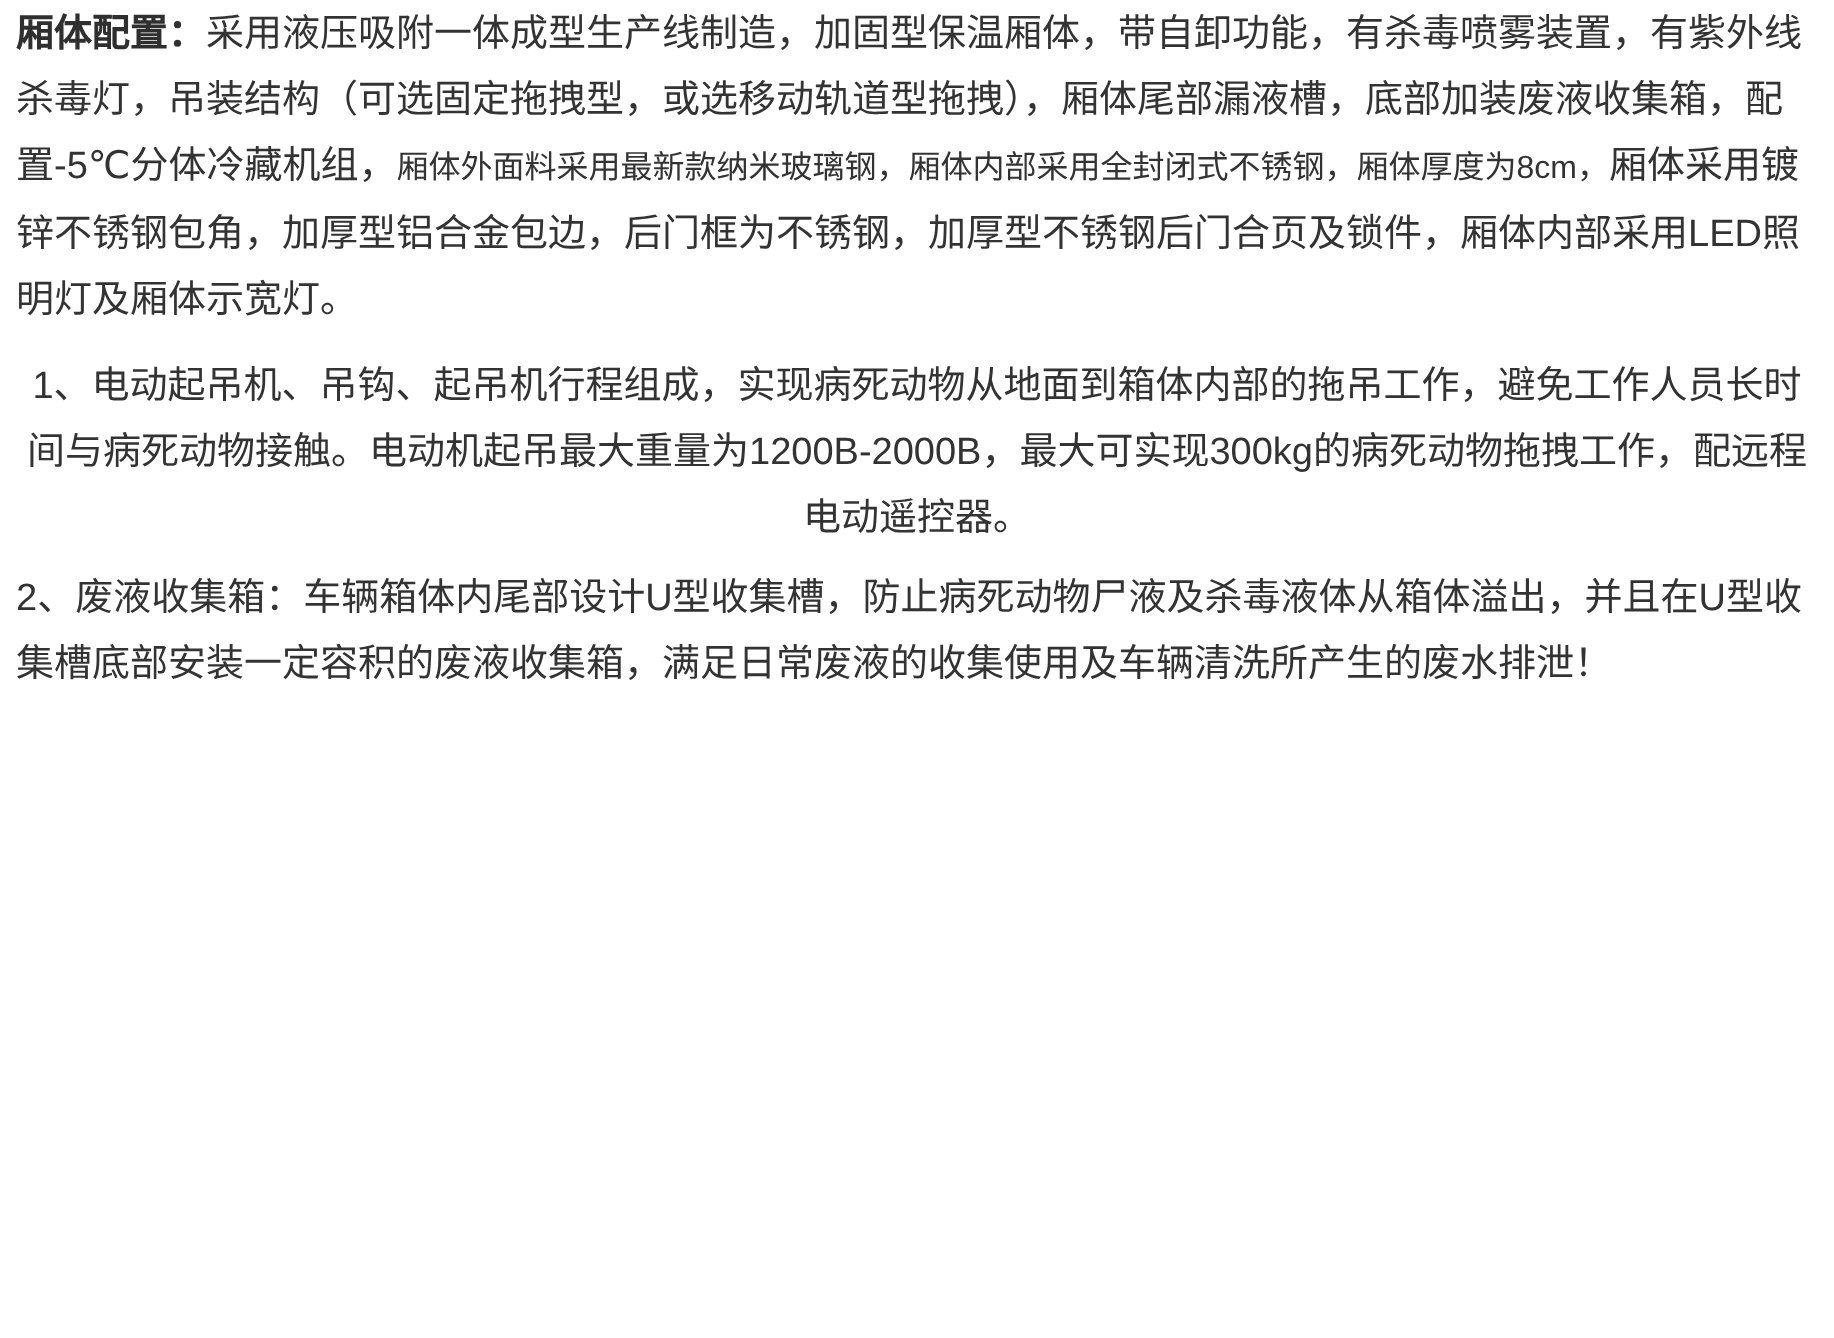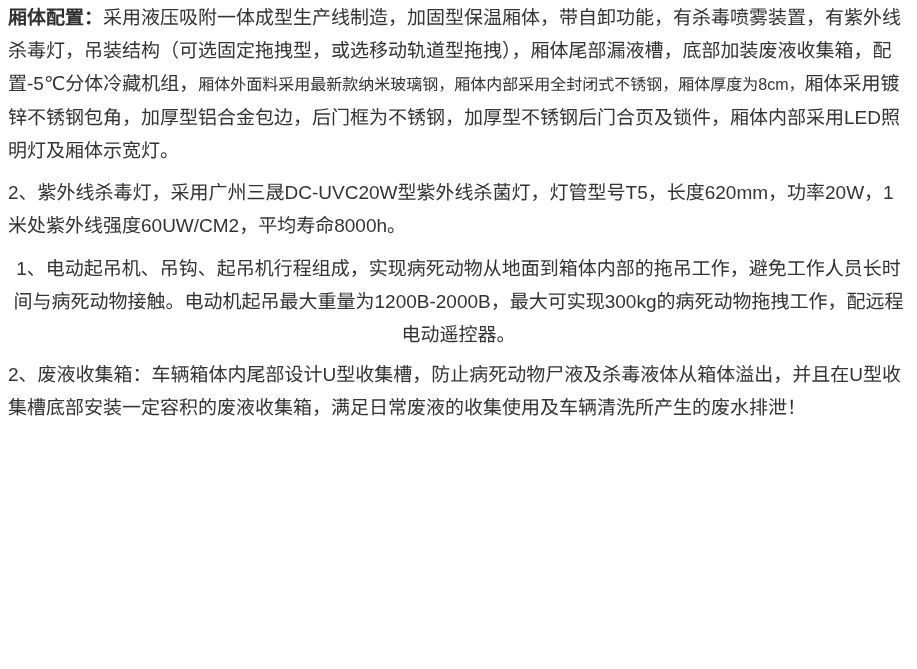--- a/index.html
+++ b/index.html
@@ -39,20 +39,19 @@
 </head>
 <body>
 
 <div class="doc">
 
   <p><span class="lead">厢体配置：</span><span>采用液压吸附一体成型生产线制造，加固型保温厢体，带自卸功能，有杀毒喷雾装置，有紫外线杀毒灯，吊装结构（可选固定拖拽型，或选移动轨道型拖拽），厢体尾部漏液槽，底部加装废液收集箱，配置-5℃分体冷藏机组，</span><span class="small-inline">厢体外面料采用最新款纳米玻璃钢，厢体内部采用全封闭式不锈钢，厢体厚度为8cm，</span><span>厢体采用镀锌不锈钢包角，加厚型铝合金包边，后门框为不锈钢，加厚型不锈钢后门合页及锁件，厢体内部采用LED照明灯及厢体示宽灯。</span></p>
 
 
 
 
-  <p class="gap-md">2、紫外线杀毒灯，采用广州三晟DC-UVC20W型紫外线杀菌灯，灯管型号T5，长度620mm，功率20W，1米处紫外线强度60UW/CM2，平均寿命8000h。</p>
 
 
   <p class="gap-lg">1、电动起吊机、吊钩、起吊机行程组成，实现病死动物从地面到箱体内部的拖吊工作，避免工作人员长时间与病死动物接触。电动机起吊最大重量为1200B-2000B，最大可实现300kg的病死动物拖拽工作，配远程电动遥控器。</p>
 
   <p class="gap-med">2、废液收集箱：车辆箱体内尾部设计U型收集槽，防止病死动物尸液及杀毒液体从箱体溢出，并且在U型收集槽底部安装一定容积的废液收集箱，满足日常废液的收集使用及车辆清洗所产生的废水排泄！</p>
 
 </div>
 
 </body></html>

